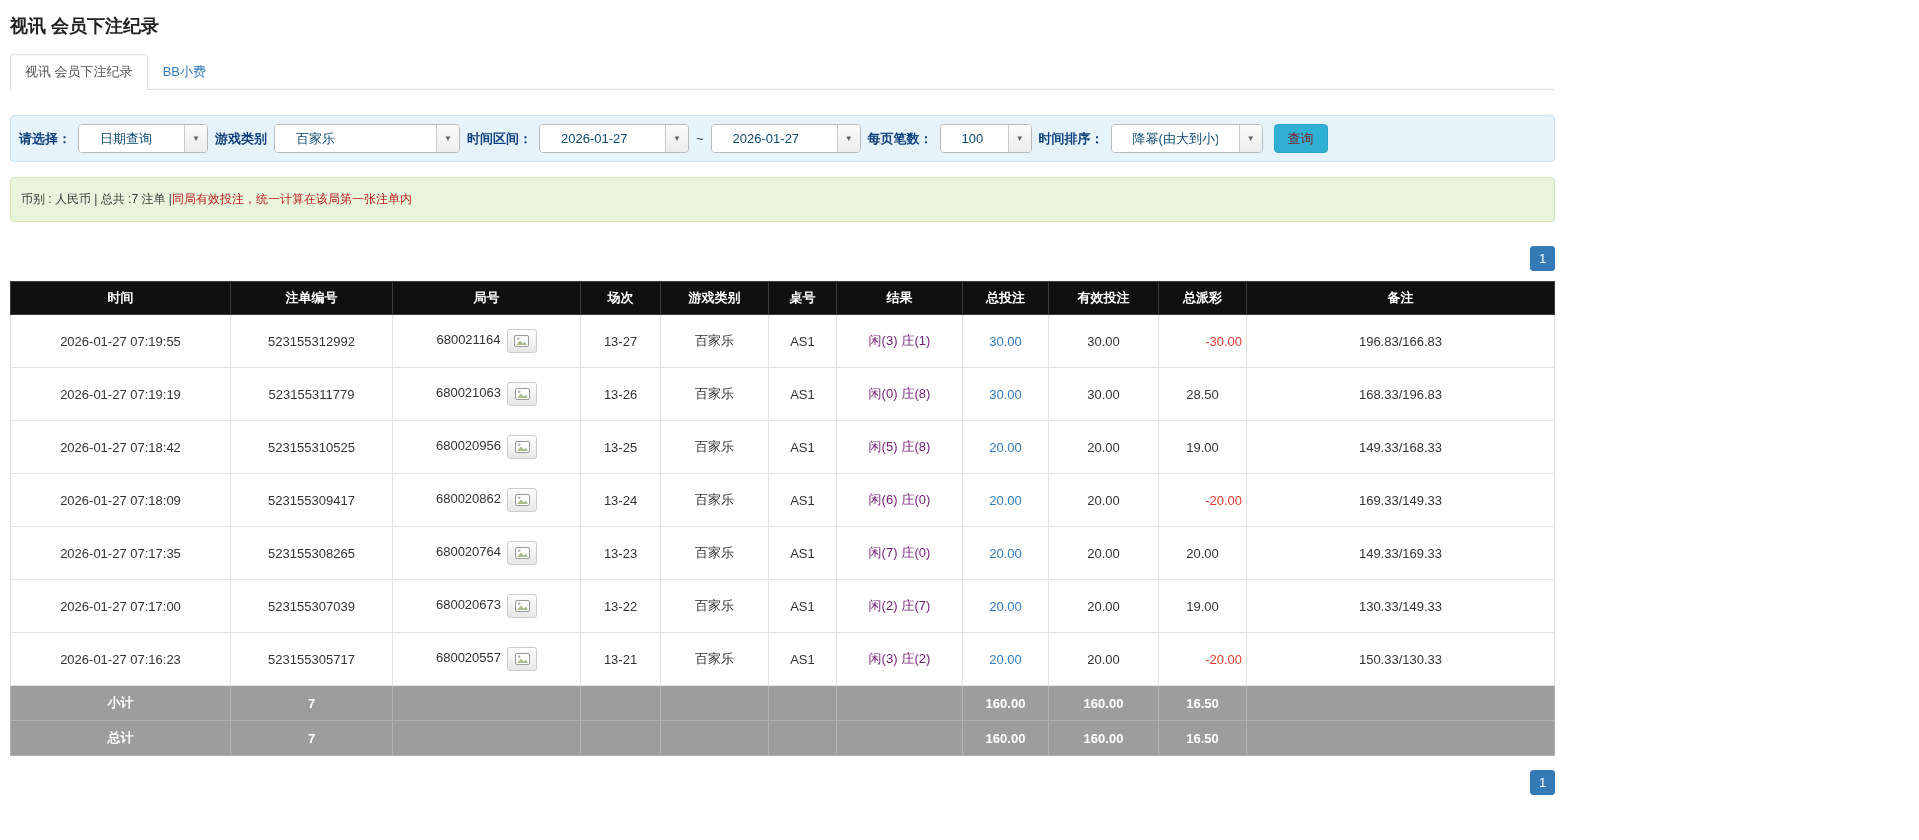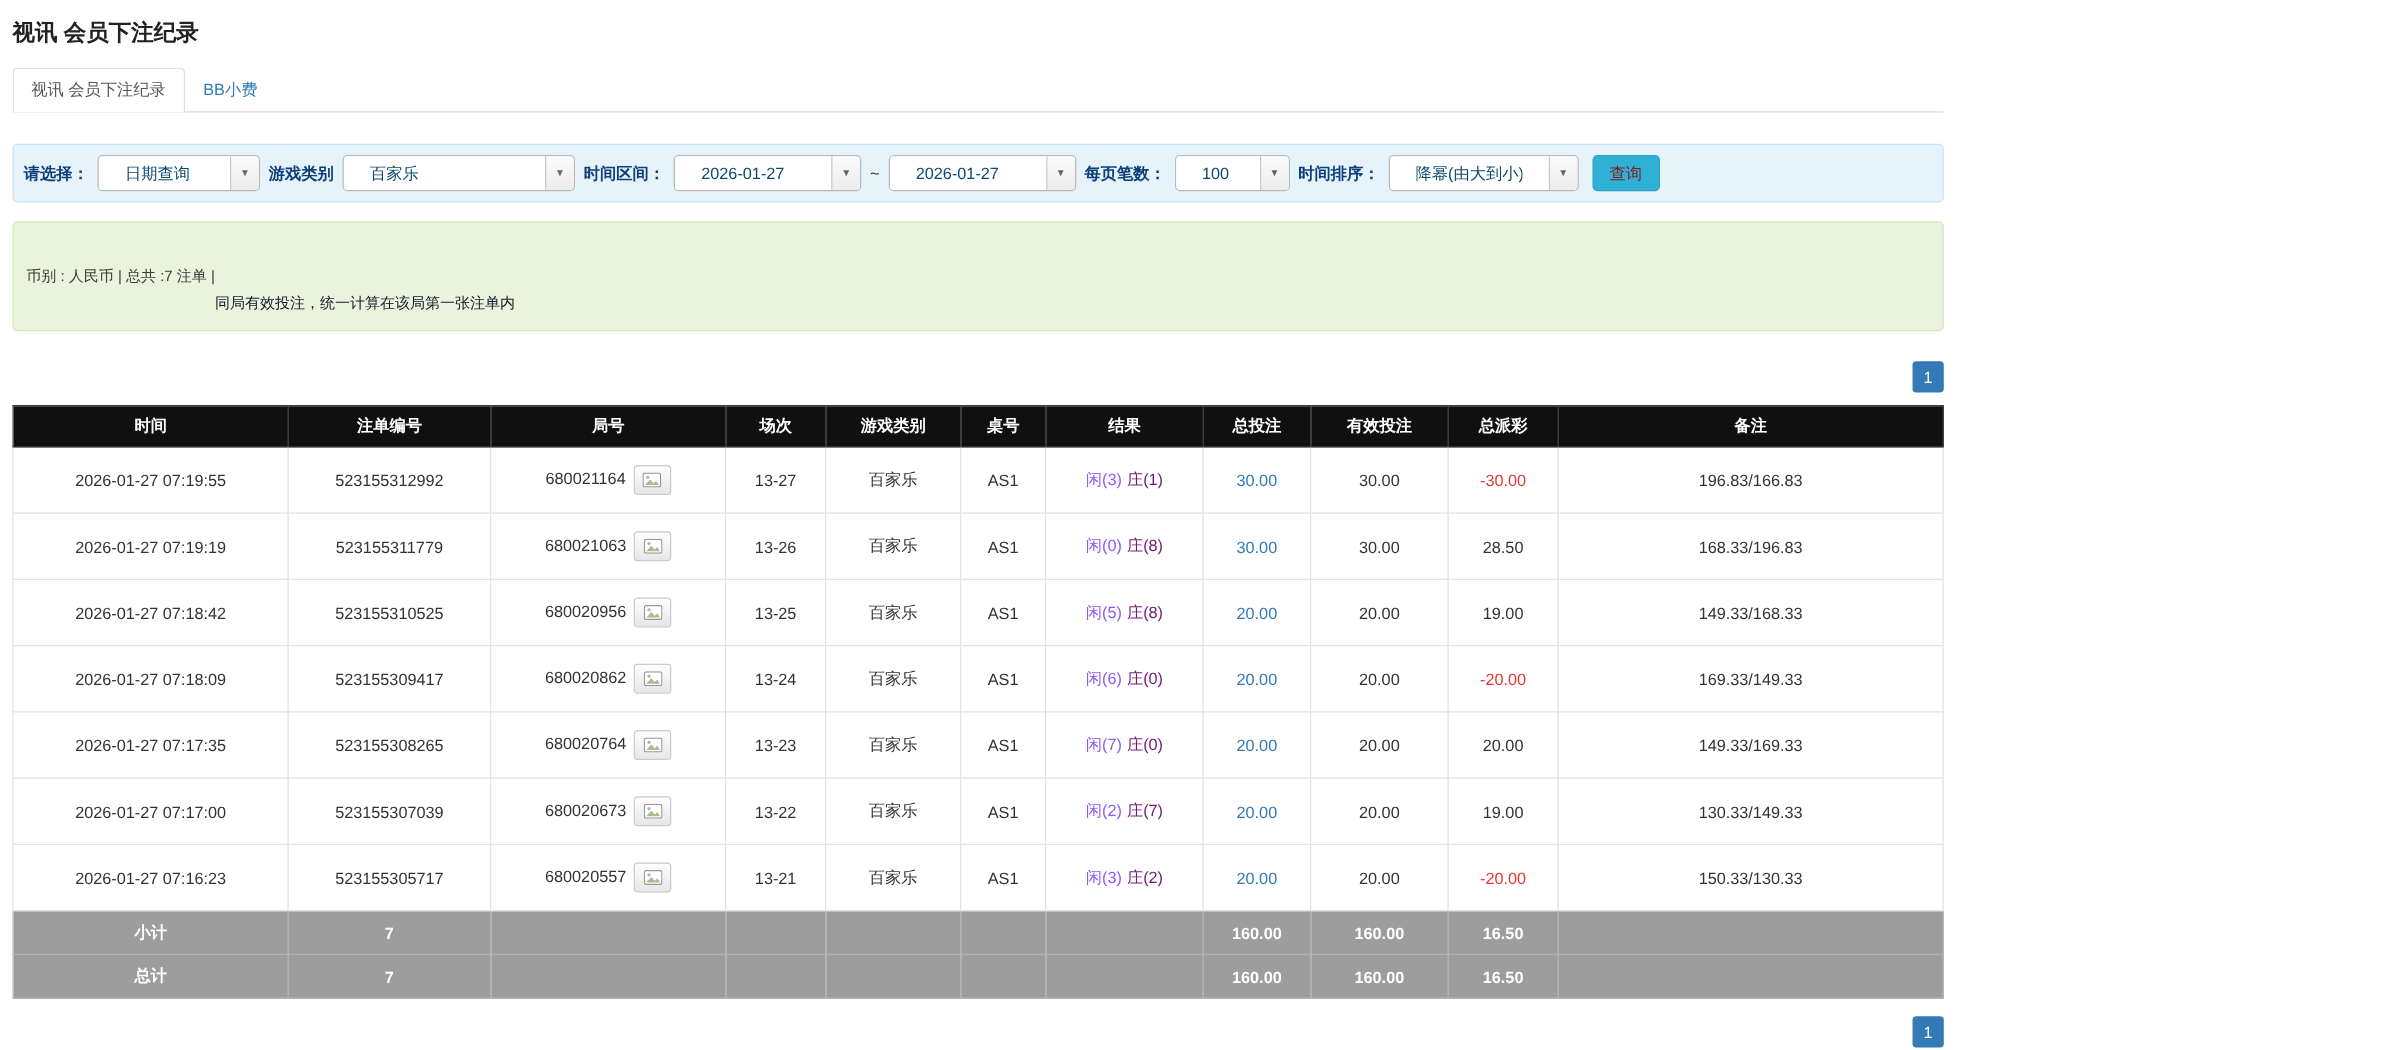--- a/index.html
+++ b/index.html
@@ -35,42 +35,42 @@
                cursor: pointer; color: #666; font-size: 8px; }
   .sep { color: #333; }
   .search-btn { background: #31b0d5; color: #7f1d1d; border: 1px solid #2aa3c6; border-radius: 4px;
                 height: 29px; padding: 0 13px; font-size: 13px; cursor: pointer; margin-left: 4px;
                 font-family: "Liberation Sans", "DejaVu Sans", sans-serif; }
 
   
   .info-bar { margin-top: 15px; background: #e9f4dc; border: 1px solid #d2e6bb; border-radius: 4px;
               padding: 13px 10px; display: flex; justify-content: flex-start; align-items: center;
               font-size: 12px; color: #3a3a3a; }
-  .info-bar .notice { color: #0f172a; margin-top: 43px; }
+  .info-bar .notice { color: #b91c1c; }
 
   
   .pager { display: flex; justify-content: flex-end; }
   .pager.top { margin: 24px 0 10px 0; }
   .pager.bottom { margin: 14px 0 0 0; }
   .page-btn { min-width: 25px; height: 25px; background: #337ab7; color: #fff;
               border: 1px solid #337ab7; border-radius: 3px; font-size: 13px; cursor: pointer;
               font-family: "Liberation Sans", "DejaVu Sans", sans-serif; }
 
   
   table { width: 100%; border-collapse: collapse; table-layout: fixed; }
   thead th { background: #101010; color: #fff; font-weight: bold; font-size: 13px;
              padding: 7px 4px; text-align: center; border: 1px solid #3c3c3c; }
   tbody td { border: 1px solid #e2e2e2; text-align: center; padding: 14px 4px;
              font-size: 13px; color: #333; background: #fff; }
   tfoot td { background: #9d9d9d; color: #fff; font-weight: bold; text-align: center;
              padding: 8px 4px; border: 1px solid #b3b3b3; font-size: 13px; }
-  .res-player { color: #8b5cf6; }
+  .res-player { color: #701a75; }
   .res-banker { color: #701a75; margin-left: 4px; }
   td.total-bet { color: #337ab7; cursor: pointer; }
-  td.neg { color: #e53935; }
+  td.neg { color: #e53935; text-align: right; }
   .img-btn { display: inline-flex; align-items: center; justify-content: center;
              width: 30px; height: 24px; background: linear-gradient(#fefefe,#e7e7e7);
              border: 1px solid #ccc; border-radius: 3px; margin-left: 6px; vertical-align: middle;
              cursor: pointer; }
 </style>
 </head>
 <body>
 
 <div class="container">
 

